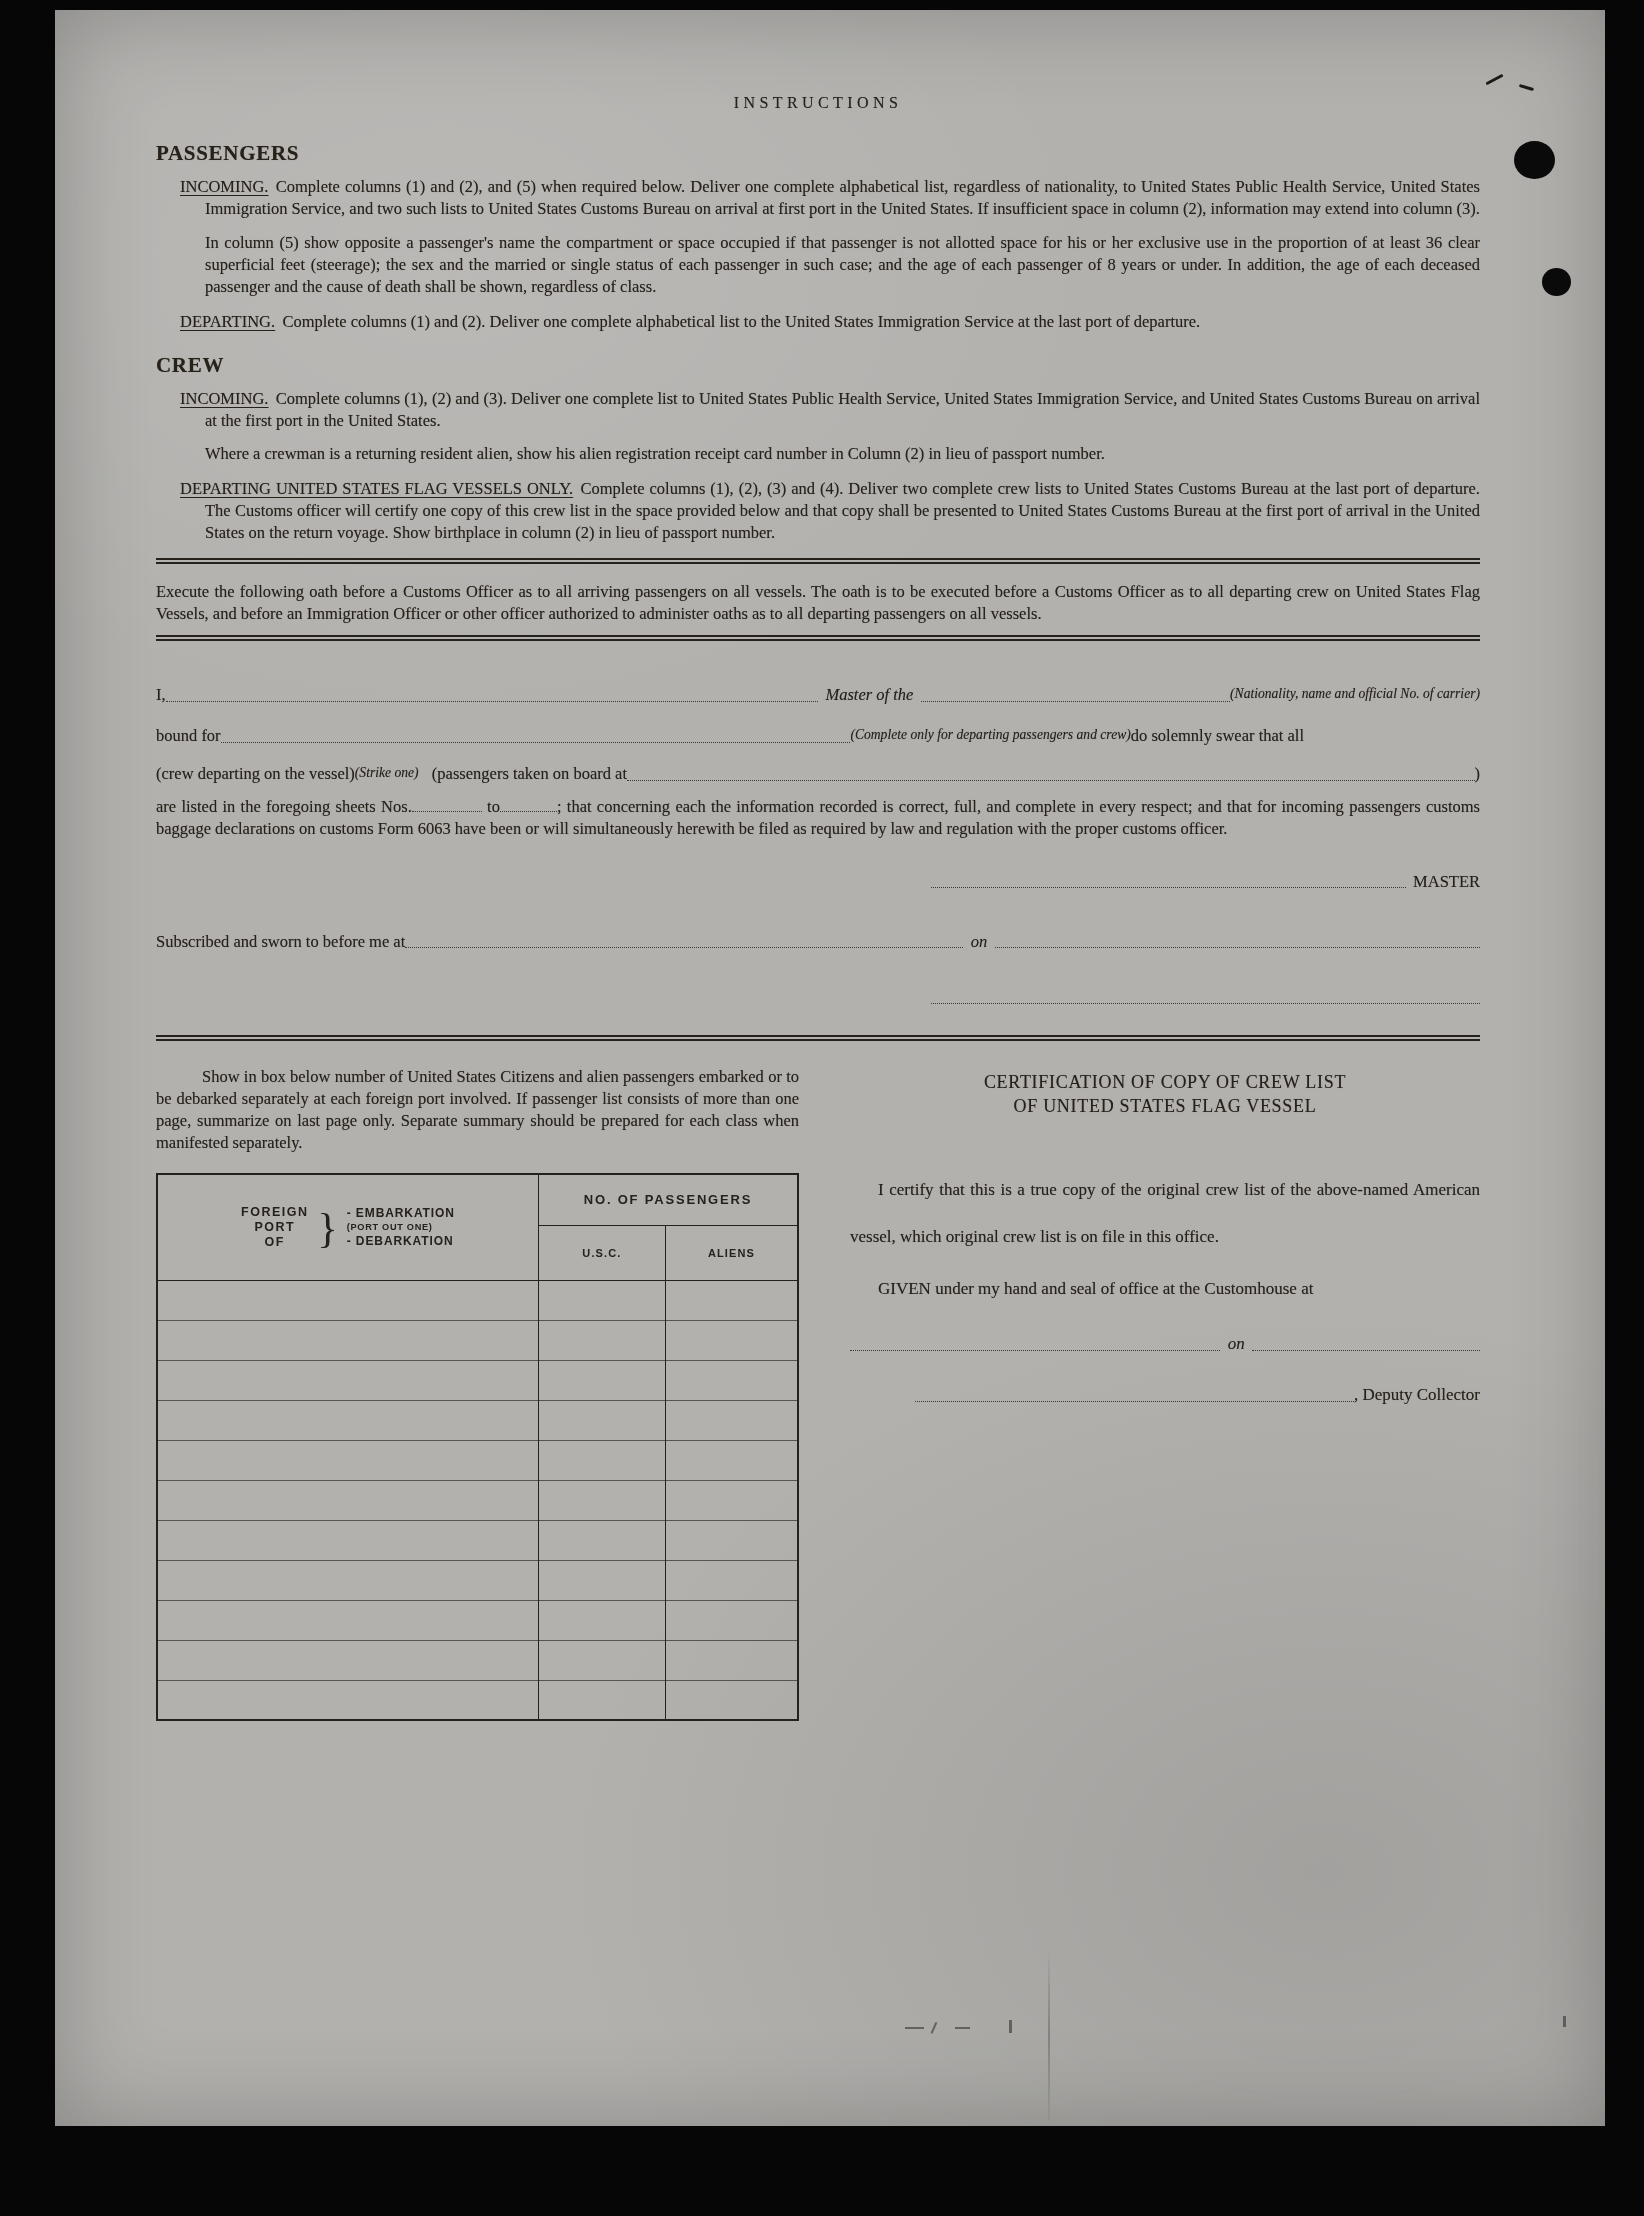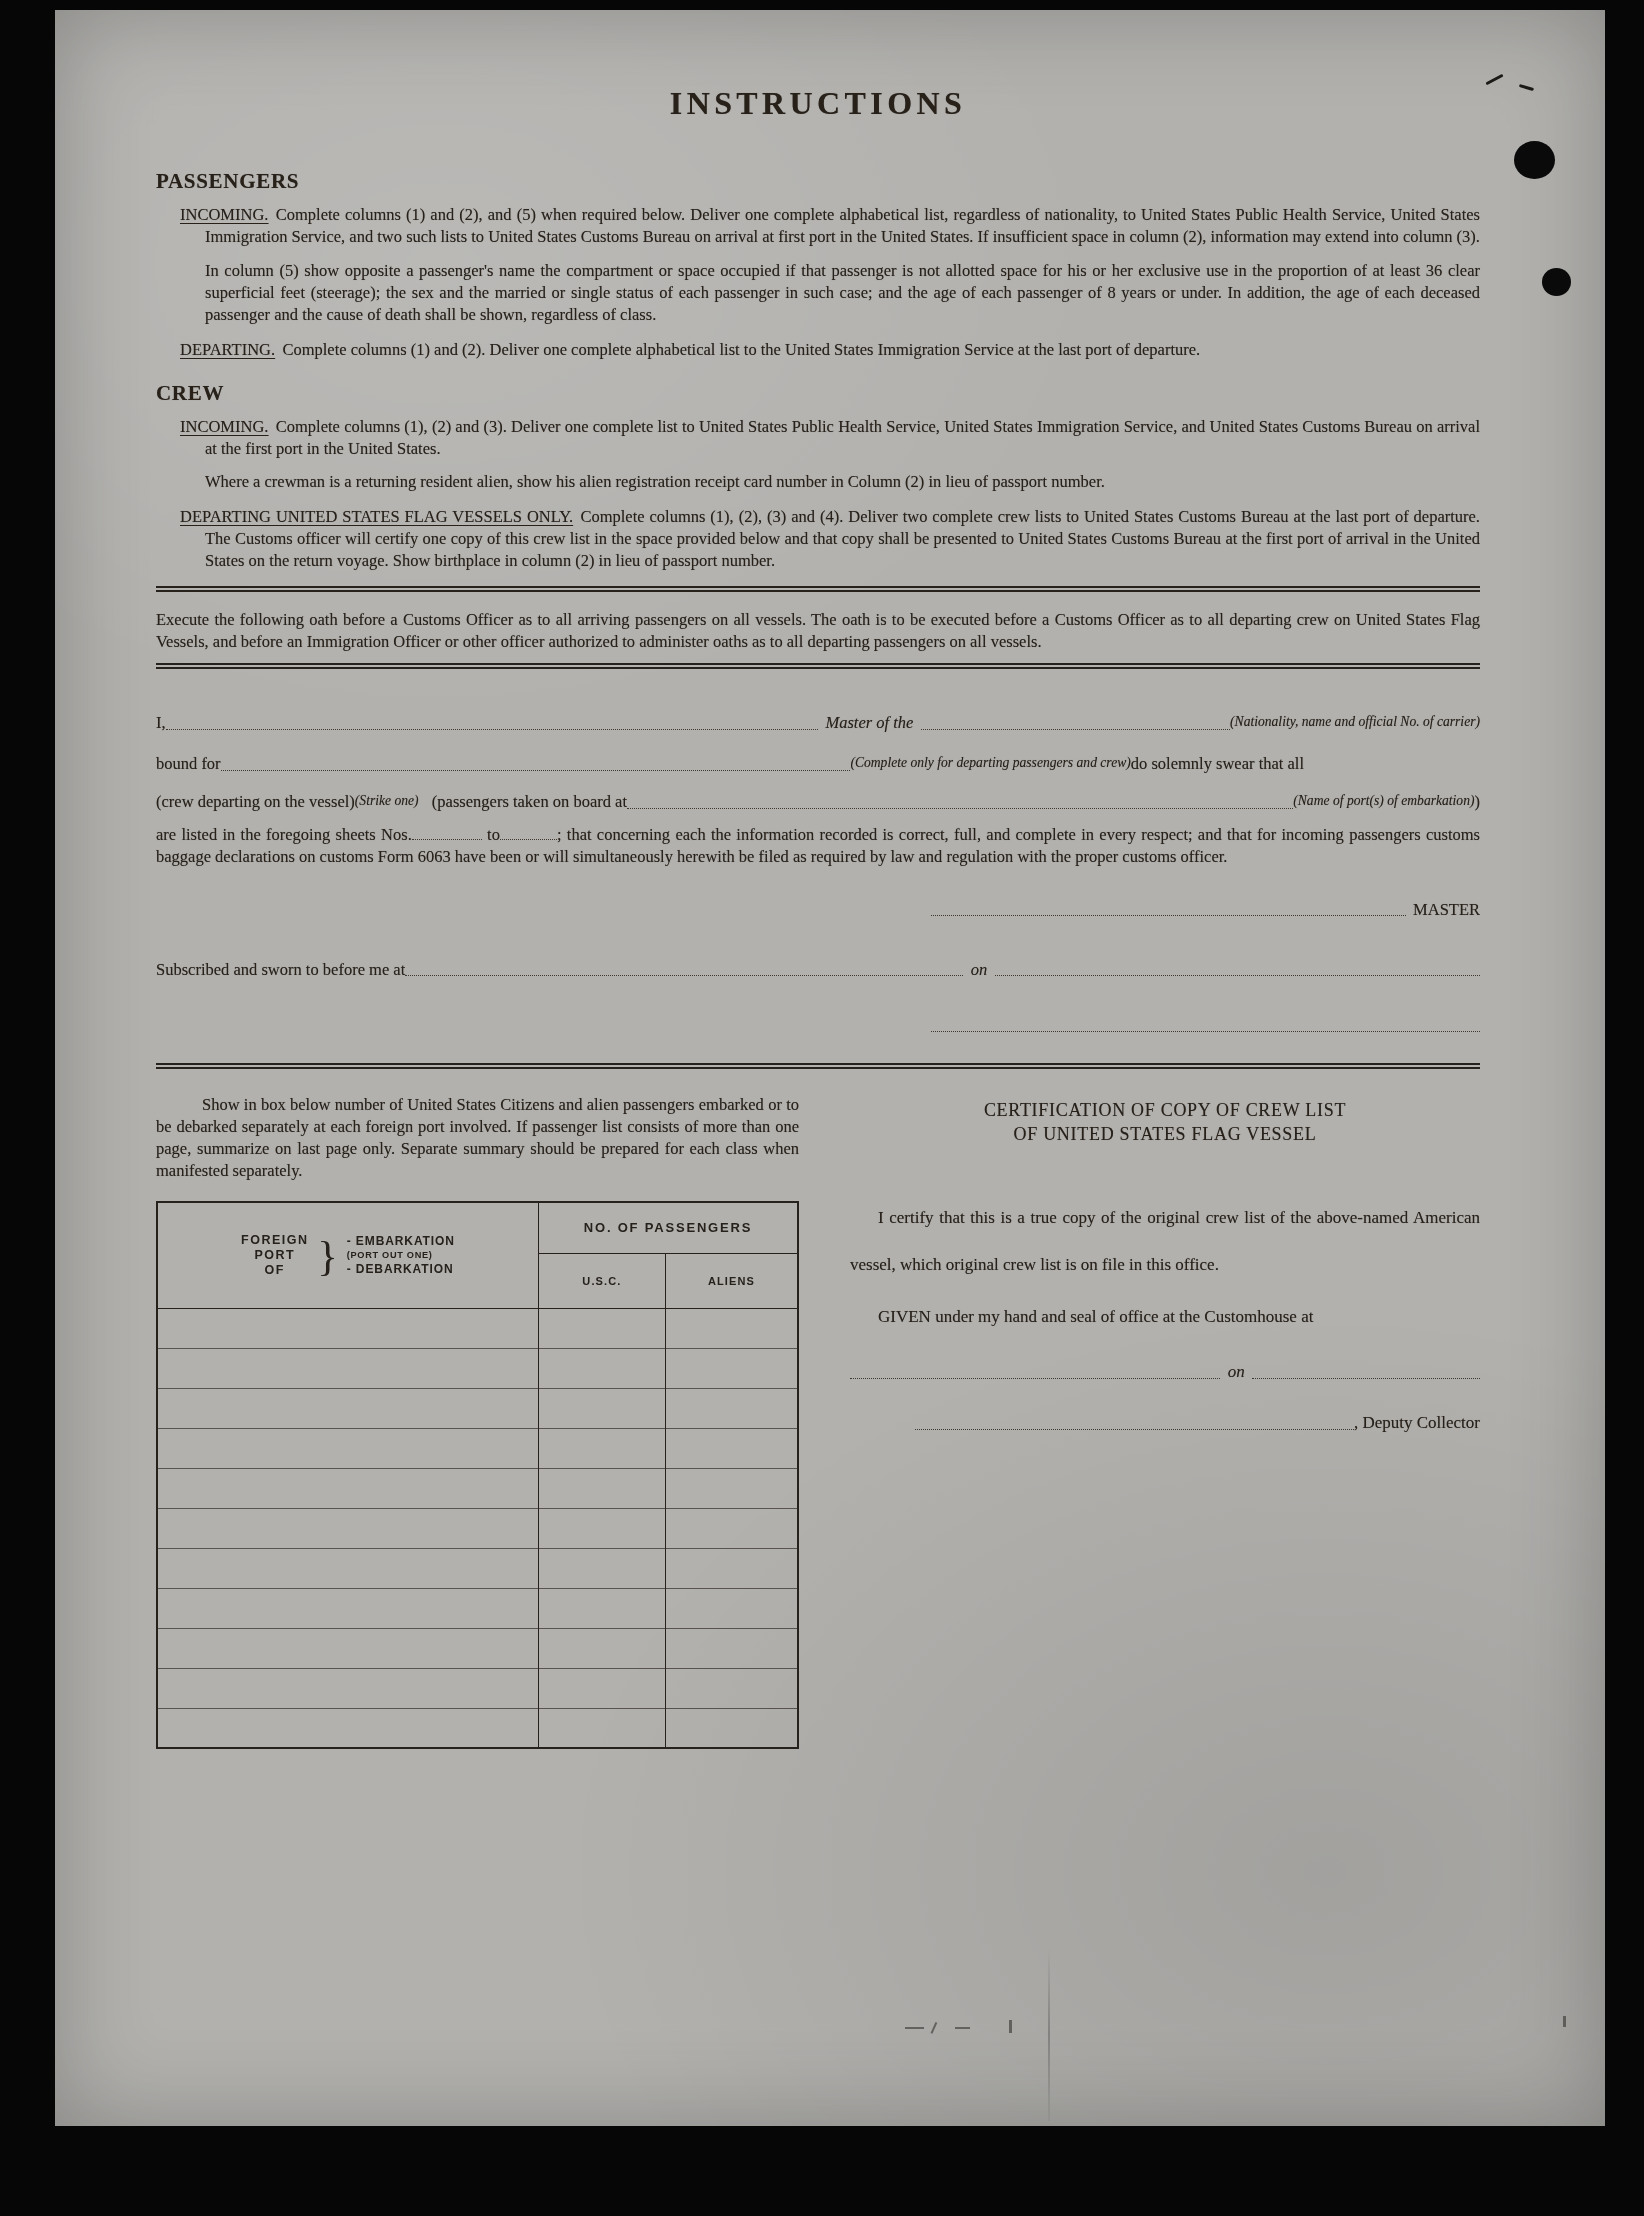--- a/index.html
+++ b/index.html
@@ -19,22 +19,22 @@
       #b2b1ae;
     box-shadow: inset 0 0 95px rgba(0,0,0,0.24);
   }
   .content {
     position:absolute; left:101px; top:0; width:1324px;
     padding-top:82px;
     font-size:16.5px; line-height:22px;
     text-shadow:0 0 0.7px rgba(40,33,25,0.4);
   }
   h1.doc-title {
-    font-size:32px; font-weight:bold; letter-spacing:4.4px;
-    text-align:center; margin-bottom:56px;
+    font-size:16px; font-weight:normal; letter-spacing:4.4px;
+    text-align:center; margin-bottom:28px;
   }
   h2.section-heading {
     font-size:21px; font-weight:bold; letter-spacing:0.7px; margin-bottom:11.7px;
   }
   .mt-section { margin-top:21px; }
   .para { text-align:justify; }
   .hang   { margin:0 0 11.7px 49px; text-indent:-25px; }
   .indent2{ margin:0 0 13.2px 49px; }
   .ulabel { text-decoration:underline; text-underline-offset:2.9px; margin-right:7.3px; }
   .rule-double {
@@ -165,21 +165,20 @@
 
       <div class="oath-line" style="margin-bottom:10.3px">
         <span class="stack">
           <span>(crew departing on the vessel)</span>
           <span class="caption">(Strike one)</span>
         </span>
         <span style="width:13.2px"></span>
         <span>(passengers taken on board at</span>
         <span class="stack" style="flex:1">
           <span class="dots full"></span>
-          <span class="caption">(Name of port(s) of embarkation)</span>
         </span>
         <span>)</span>
       </div>
 
       <p class="para"><span>are listed in the foregoing sheets Nos.</span><span class="blank w95"></span> <span>to</span><span class="blank w78"></span><span>; that concerning each the information recorded is correct, full, and complete in every respect; and that for incoming passengers customs baggage declarations on customs Form 6063 have been or will simultaneously herewith be filed as required by law and regulation with the proper customs officer.</span></p>
 
       <div class="oath-line line-master">
         <span class="dots" style="flex:1"></span>
         <span style="margin-left:7.3px">MASTER</span>
       </div>

